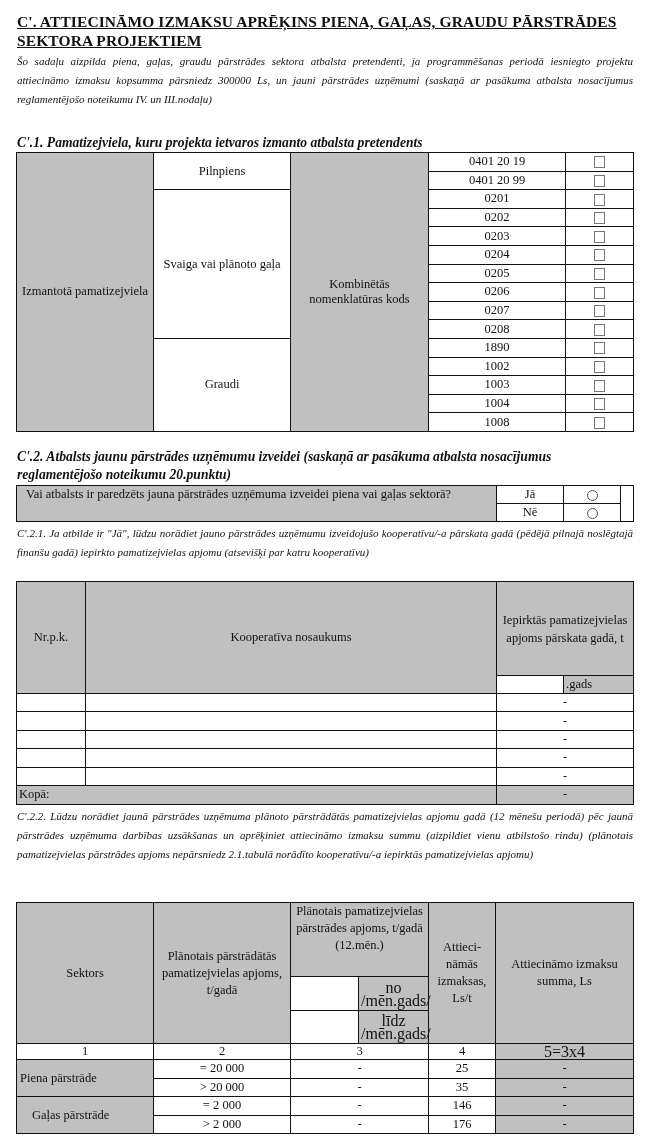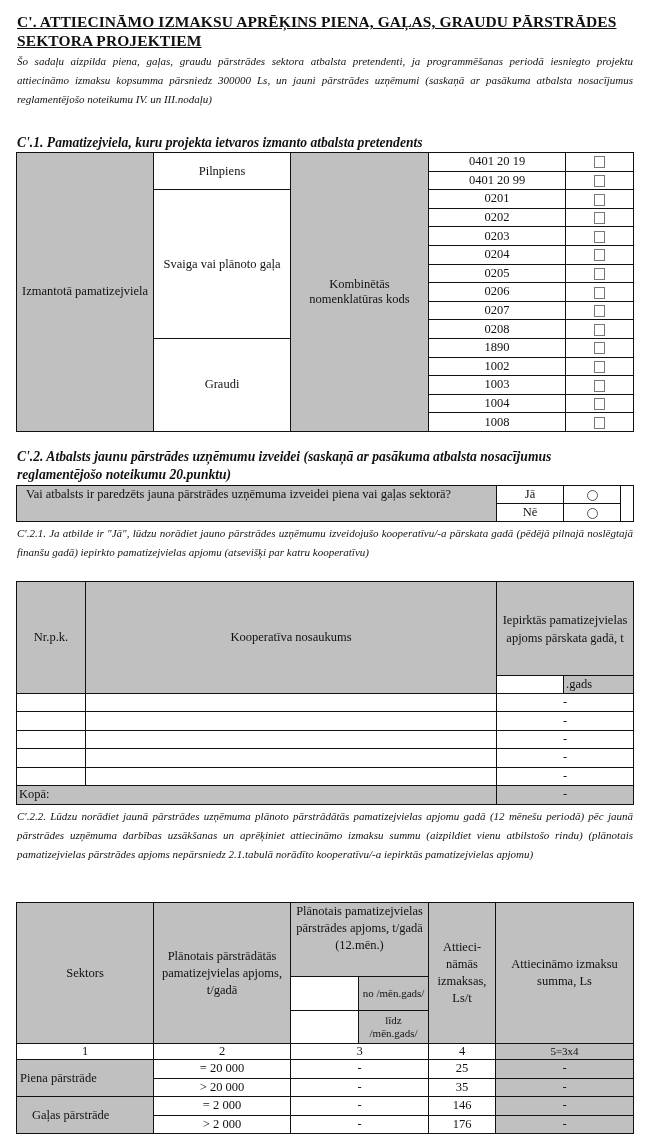--- a/index.html
+++ b/index.html
@@ -10,21 +10,21 @@
   .para { left: 17px; width: 616px; font-style: italic; font-size: 11px; line-height: 19px; text-align: justify; }
   .subhead { left: 17px; width: 616px; font-style: italic; font-weight: bold; font-size: 13.6px; line-height: 18px; }
   table { border-collapse: collapse; position: absolute; table-layout: fixed; }
   td { border: 1.6px solid #111; font-size: 12.5px; text-align: center; vertical-align: middle; line-height: 15px; padding: 0 2px; }
   .g { background: #c0c0c0; }
   .w { background: #ffffff; }
   .cb { display: inline-block; width: 11px; height: 12px; border: 1px solid #777; background: #fff; vertical-align: middle; }
   .rd { display: inline-block; width: 11px; height: 11px; border: 1px solid #555; border-radius: 50%; background: #fff; vertical-align: middle; }
   .left { text-align: left; }
   .right { text-align: left; }
-  .small { font-size: 11px; line-height: 13px; }
+  .small { font-size: 16px; line-height: 13px; }
 </style>
 </head>
 <body>
 
 <div class="abs title">C'.  ATTIECINĀMO IZMAKSU APRĒĶINS PIENA, GAĻAS, GRAUDU PĀRSTRĀDES SEKTORA PROJEKTIEM</div>
 <div class="abs para" style="top:52px;">Šo sadaļu aizpilda piena, gaļas, graudu pārstrādes sektora atbalsta pretendenti, ja programmēšanas periodā iesniegto projektu attiecināmo izmaksu kopsumma pārsniedz 300000 Ls, un jauni pārstrādes uzņēmumi (saskaņā ar pasākuma atbalsta nosacījumus reglamentējošo noteikumu IV. un III.nodaļu)</div>
 
 <div class="abs subhead" style="top:134px;">C'.1.  Pamatizejviela, kuru projekta ietvaros izmanto atbalsta pretendents</div>
 <table style="left:16px; top:152px; width:617px;">
   <colgroup>

